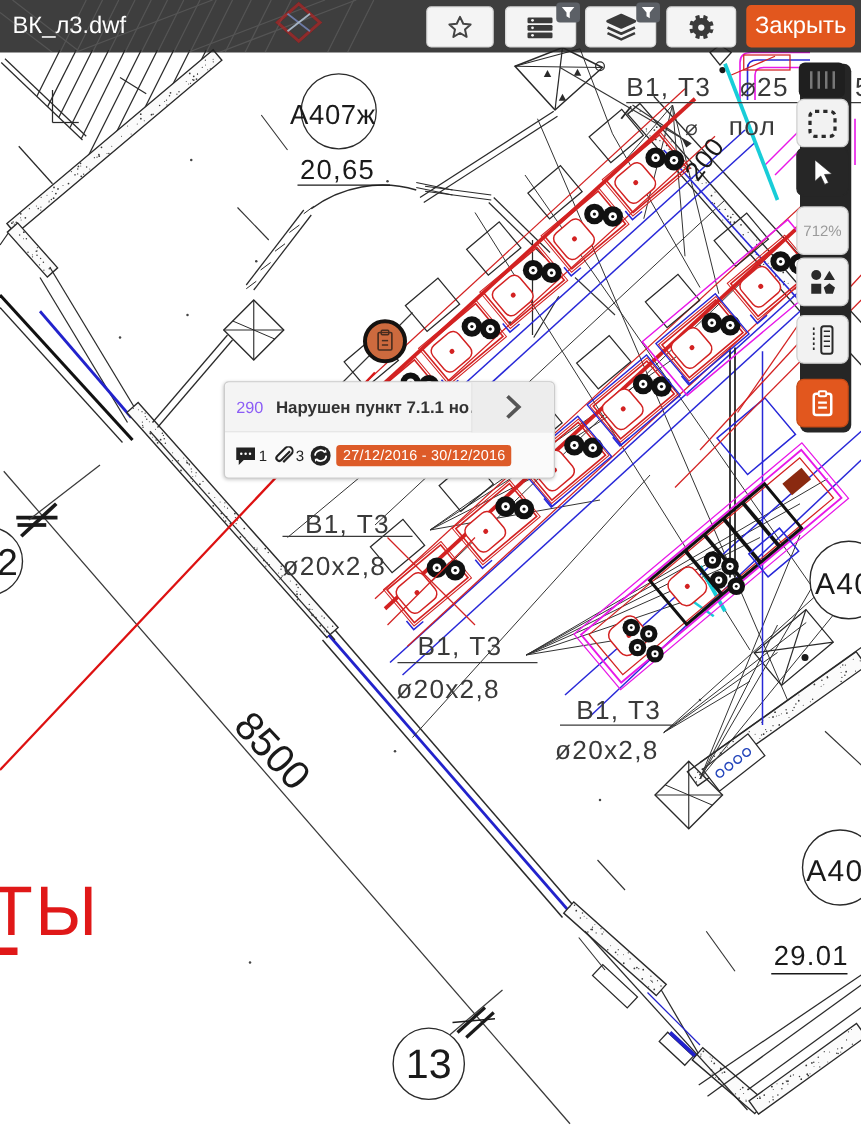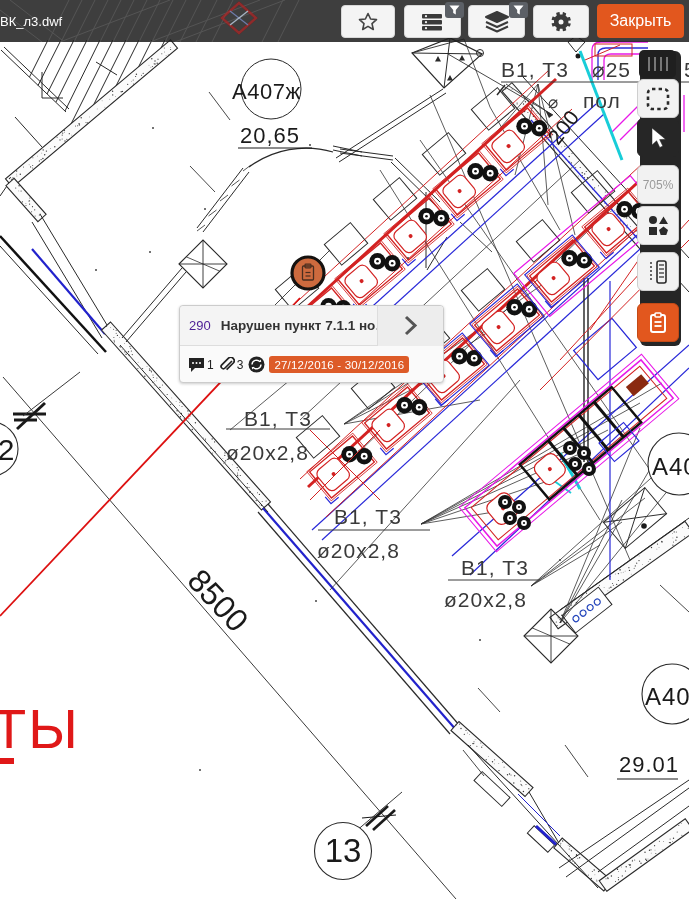--- a/index.html
+++ b/index.html
@@ -1,27 +1,27 @@
 <!DOCTYPE html>
 <html><head><meta charset="utf-8">
 <style>
 *{margin:0;padding:0;box-sizing:border-box}
 body{width:689px;height:900px;overflow:hidden;position:relative;font-family:"Liberation Sans",sans-serif;background:#fff}
 #draw{position:absolute;left:0;top:0}
 #topbar{position:absolute;left:0;top:0;width:689px;height:42px;background:rgba(30,30,30,0.86);z-index:10;display:flex;align-items:center}
-#topbar .fname{color:#fff;font-size:13px;}
+#topbar .fname{color:#fff;font-size:19px;margin-left:10px}
 .tbtn{position:absolute;top:5px;height:33px;background:#f4f4f4;border-radius:4px;border:1px solid #d8d8d8;display:flex;align-items:center;justify-content:center}
 .badge{position:absolute;right:-4px;top:-4px;width:19px;height:16px;background:#5c6066;border-radius:3px;display:flex;align-items:center;justify-content:center}
-#closebtn{position:absolute;top:4px;left:597px;width:87px;height:34px;background:#e2571e;border-radius:4px;color:#fff;font-size:16px;display:flex;align-items:center;justify-content:center;z-index:11}
+#closebtn{position:absolute;top:4px;left:597px;width:87px;height:34px;background:#e2571e;border-radius:4px;color:#fff;font-size:19px;display:flex;align-items:center;justify-content:center;z-index:11}
 #toolbar{position:absolute;left:637px;top:48px;width:46px;z-index:9}
 .tcol{position:absolute;left:3px;top:3px;width:41px;background:#262626;border-radius:6px}
 .sbtn{position:absolute;left:0;width:42px;height:39px;background:#f2f2f2;border:1px solid #cfcfcf;border-radius:6px;display:flex;align-items:center;justify-content:center}
 #tooltip{position:absolute;left:179px;top:305px;width:265px;height:78px;background:#fafafa;border:1px solid #cccccc;border-radius:4px;z-index:8;box-shadow:0 1px 3px rgba(0,0,0,0.2)}
 #tooltip .row1{height:40px;border-bottom:1px solid #ddd;display:flex;align-items:center;background:#f4f4f4;border-radius:4px 4px 0 0}
-#tooltip .num{color:#4c1d95;font-size:13px;margin-left:9px}
+#tooltip .num{color:#8b5cf6;font-size:13px;margin-left:9px}
 #tooltip .title{color:#333;font-size:13.5px;font-weight:bold;margin-left:10px}
 #tooltip .chev{position:absolute;right:0;top:0;width:66px;height:40px;background:#ededed;border-left:1px solid #ddd;border-radius:0 4px 0 0;display:flex;align-items:center;justify-content:center}
 #tooltip .row2{height:37px;display:flex;align-items:center;padding-left:8px}
 #tooltip .cnt{color:#222;font-size:12px;margin:0 2px}
 #tooltip .date{background:#dd5b28;color:#fff;font-size:11.5px;font-weight:normal;border-radius:3px;padding:2.5px 5px;margin-left:4px;letter-spacing:0.2px}
 </style></head>
 <body>
 <svg id="draw" width="689" height="900" viewBox="0 0 689 900">
 <rect width="689" height="900" fill="#ffffff"></rect>
 <line x1="48.0" y1="40.0" x2="29.5" y2="77.0" stroke="#2a2a2a" stroke-width="1"></line>
@@ -1057,21 +1057,21 @@
  <div class="sbtn" style="top:31px">
    <svg width="26" height="26" viewBox="0 0 26 26">
         <rect x="3" y="3" width="20" height="20" rx="4" fill="none" stroke="#2a2a2a" stroke-width="2.6" stroke-dasharray="3.4 3.2"></rect>
       </svg>
  </div>
  <div class="sbtn" style="top:70px;background:#262626;border-color:#262626">
    <svg width="22" height="24" viewBox="0 0 22 24">
         <path d="M5 2 L5 19 L9.6 14.8 L12.8 21.5 L15.8 20.1 L12.6 13.6 L18.5 13.2 Z" fill="#fff" stroke="#262626" stroke-width="0.5"></path>
       </svg>
  </div>
- <div class="sbtn" style="top:117px;color:#9a9a9a;font-size:12px">705%</div>
+ <div class="sbtn" style="top:117px;color:#9a9a9a;font-size:12px">712%</div>
  <div class="sbtn" style="top:158px">
    <svg width="26" height="26" viewBox="0 0 26 26">
         <g fill="#2a2a2a">
           <circle cx="8" cy="7" r="4"></circle>
           <path d="M14 11 L18.5 3.5 L23 11 Z"></path>
           <rect x="4" y="14" width="8" height="8"></rect>
           <path d="M18.5 13.5 L23 17 L21.3 22 L15.7 22 L14 17 Z"></path>
         </g>
       </svg>
  </div>

